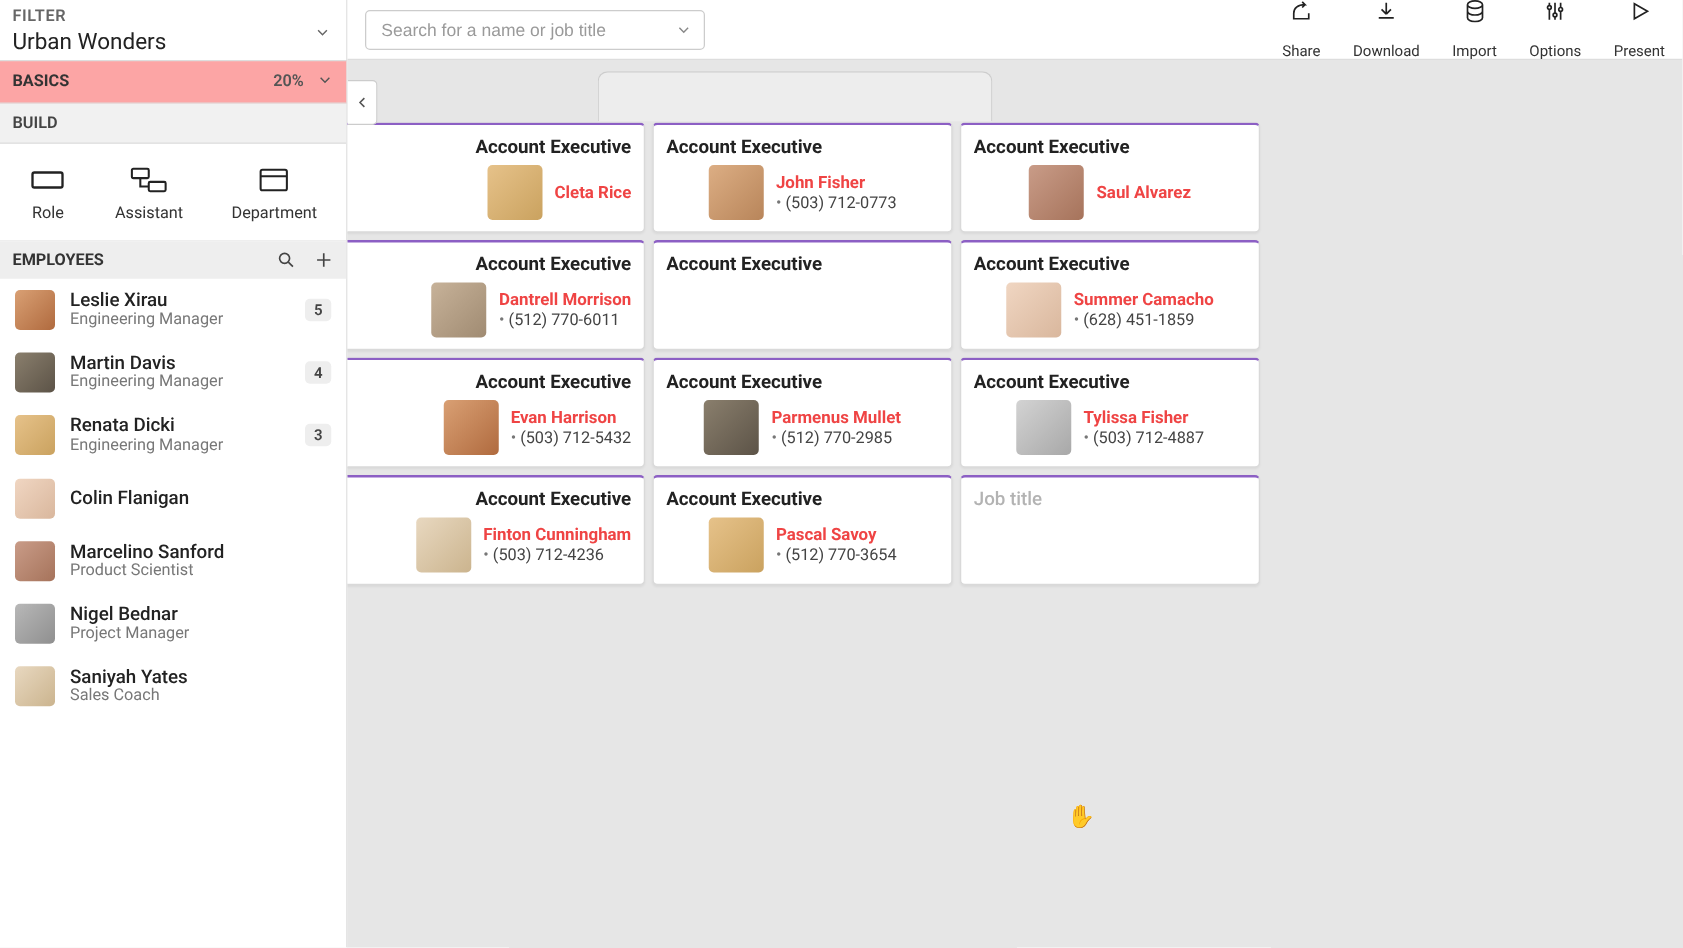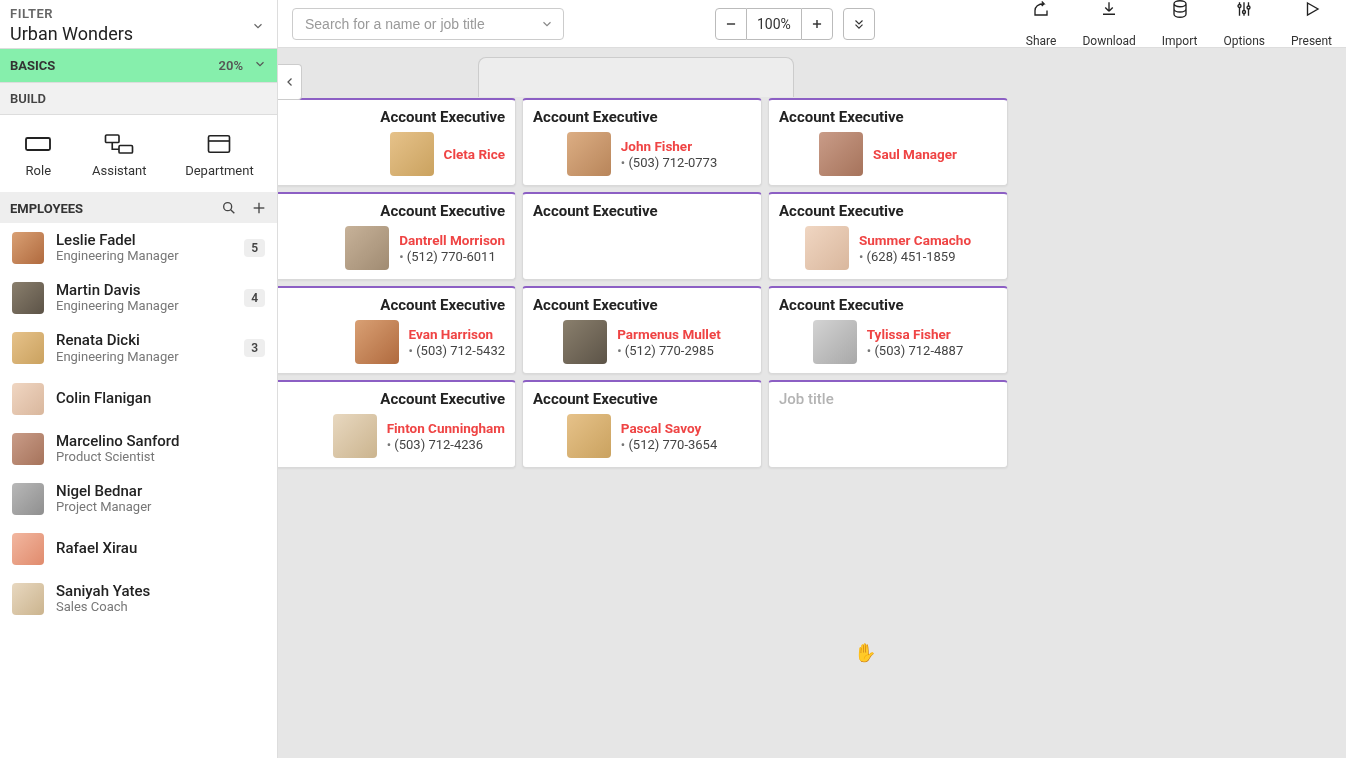--- a/index.html
+++ b/index.html
@@ -6,21 +6,21 @@
   html, body { width: 1346px; height: 758px; font-family: -apple-system, BlinkMacSystemFont, "Segoe UI", Roboto, sans-serif; color:#222; background:#fff; overflow:hidden; }
   body { display:flex; }
 
   
   .sidebar { width: 278px; flex:0 0 278px; height:100%; border-right:1px solid #ddd; display:flex; flex-direction:column; background:#fff; }
   .filter-block { padding: 6px 10px 4px 10px; position:relative; }
   .filter-label { font-size:13px; letter-spacing:0.5px; color:#666; font-weight:600; }
   .filter-value { font-size:18px; color:#222; margin-top:2px; }
   .filter-chevron { position:absolute; right:12px; top:18px; color:#666; }
 
-  .section-bar { background:#86efac; padding:8px 10px; font-size:13px; font-weight:700; color:#333; display:flex; align-items:center; justify-content:space-between; border-top:1px solid #ddd; border-bottom:1px solid #ddd; }
+  .section-bar { background:#fca5a5; padding:8px 10px; font-size:13px; font-weight:700; color:#333; display:flex; align-items:center; justify-content:space-between; border-top:1px solid #ddd; border-bottom:1px solid #ddd; }
   .section-sub { background:#f1f1f1; padding:8px 10px; font-size:13px; font-weight:600; color:#444; border-bottom:1px solid #ddd; }
   .basics-right { display:flex; align-items:center; gap:10px; color:#555; font-weight:600; font-size:13px;}
   .chev { font-size:12px; color:#555; }
 
   .build-tools { display:flex; justify-content:space-around; padding:18px 4px 14px 4px; border-bottom:1px solid #eee; }
   .tool { display:flex; flex-direction:column; align-items:center; gap:8px; font-size:13px; color:#333; cursor:pointer; }
   .tool svg { width:30px; height:22px; }
 
   .employees-header { background:#eeeeee; padding:7px 10px; font-size:13px; font-weight:700; color:#333; display:flex; align-items:center; justify-content:space-between; }
   .emp-h-right { display:flex; gap:14px; align-items:center; color:#444; }
@@ -158,21 +158,21 @@
           <line x1="12" y1="4" x2="12" y2="20"></line>
           <line x1="4" y1="12" x2="20" y2="12"></line>
         </svg>
     </span>
   </div>
 
   <div class="emp-list" id="emp-list">
       <div class="emp-row">
         <div class="avatar av-a"></div>
         <div class="emp-meta">
-          <div class="emp-name">Leslie Fadel</div>
+          <div class="emp-name">Leslie Xirau</div>
           <div class="emp-title">Engineering Manager</div>
         </div>
         <div class="emp-badge">5</div>
       </div>
       <div class="emp-row">
         <div class="avatar av-b"></div>
         <div class="emp-meta">
           <div class="emp-name">Martin Davis</div>
           <div class="emp-title">Engineering Manager</div>
         </div>
@@ -197,26 +197,20 @@
         <div class="emp-meta">
           <div class="emp-name">Marcelino Sanford</div>
           <div class="emp-title">Product Scientist</div>
         </div>
       </div>
       <div class="emp-row">
         <div class="avatar av-f"></div>
         <div class="emp-meta">
           <div class="emp-name">Nigel Bednar</div>
           <div class="emp-title">Project Manager</div>
-        </div>
-      </div>
-      <div class="emp-row">
-        <div class="avatar av-g"></div>
-        <div class="emp-meta">
-          <div class="emp-name">Rafael Xirau</div>
         </div>
       </div>
       <div class="emp-row">
         <div class="avatar av-h"></div>
         <div class="emp-meta">
           <div class="emp-name">Saniyah Yates</div>
           <div class="emp-title">Sales Coach</div>
         </div>
       </div>
     </div>
@@ -229,40 +223,20 @@
       <input class="search" type="text" placeholder="Search for a name or job title" style="">
       <span class="search-chev">
         <svg width="14" height="14" viewBox="0 0 24 24" fill="none" stroke="currentColor" stroke-width="2">
             <polyline points="6 9 12 15 18 9"></polyline>
           </svg>
       </span>
     </div>
 
     <div class="spacer" style="max-width:160px"></div>
 
-    <div class="zoom-group">
-      <div class="zoom-btn zoom-minus">
-        <svg width="14" height="14" viewBox="0 0 24 24" stroke="#333" stroke-width="2.5">
-            <line x1="5" y1="12" x2="19" y2="12"></line>
-          </svg>
-      </div>
-      <div class="zoom-val">100%</div>
-      <div class="zoom-btn zoom-plus">
-        <svg width="14" height="14" viewBox="0 0 24 24" stroke="#333" stroke-width="2.5">
-            <line x1="12" y1="5" x2="12" y2="19"></line>
-            <line x1="5" y1="12" x2="19" y2="12"></line>
-          </svg>
-      </div>
-      <div class="more-btn">
-        <svg width="14" height="14" viewBox="0 0 24 24" fill="none" stroke="#333" stroke-width="2">
-            <polyline points="6 6 12 12 18 6"></polyline>
-            <polyline points="6 13 12 19 18 13"></polyline>
-          </svg>
-      </div>
-    </div>
 
     <div class="spacer"></div>
 
     <div class="top-actions">
       <div class="top-action">
         <svg viewBox="0 0 24 24" fill="none" stroke="#222" stroke-width="1.8">
             <path d="M4 14c0-5 4-9 12-9l-3-3m3 3-3 3M4 14v6h16v-6"></path>
           </svg>
         <span>Share</span>
       </div>
@@ -324,21 +298,21 @@
                 <div class="card-name">John Fisher</div>
                 <div class="card-phone">(503) 712-0773</div>
               </div>
             </div>
           </div>
           <div class="card full">
             <div class="card-title">Account Executive</div>
             <div class="card-body">
               <div class="card-av av-e"></div>
               <div class="card-info">
-                <div class="card-name">Saul Manager</div>
+                <div class="card-name">Saul Alvarez</div>
               </div>
             </div>
           </div>
           <div class="card">
             <div class="card-title">Account Executive</div>
             <div class="card-body right">
               <div class="card-av av-j"></div>
               <div class="card-info">
                 <div class="card-name">Dantrell Morrison</div>
                 <div class="card-phone">(512) 770-6011</div>

